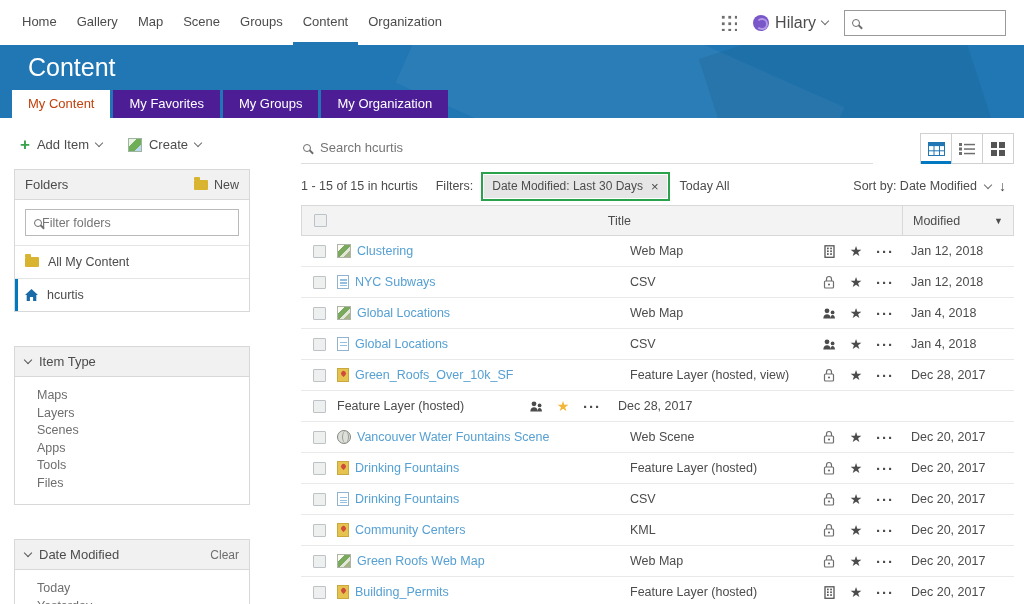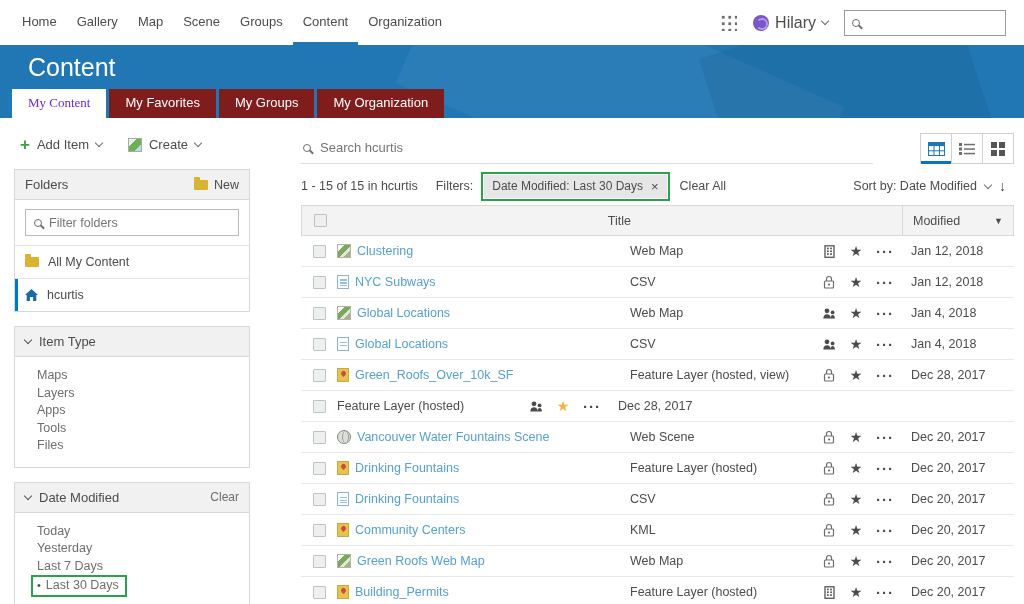--- a/index.html
+++ b/index.html
@@ -30,43 +30,43 @@
     transform:rotate(45deg); right:-4px; bottom:-2px; }
 
   
   .hero { height:73px; background:#2077b4; position:relative; overflow:hidden; }
   .hero::before { content:""; position:absolute; left:40%; top:-30px; width:420px; height:160px;
     background:rgba(255,255,255,0.05); transform:rotate(24deg); }
   .hero::after { content:""; position:absolute; left:70%; top:-30px; width:260px; height:160px;
     background:rgba(0,0,0,0.06); transform:rotate(-18deg); }
   .hero h1 { color:#fff; font-size:25px; font-weight:400; padding:8px 0 0 28px; position:relative; z-index:2; }
   .tabs { position:absolute; left:12px; bottom:0; display:flex; gap:3px; z-index:2; }
-  .tab { font-size:13px; padding:6px 16px 7px; background:#7f1d1d; color:#fff; cursor:pointer; }
-  .tab.active { background:#fff; color:#6d28d9;font-family:Liberation Serif, serif; }
+  .tab { font-size:13px; padding:6px 16px 7px; background:#4c1d95; color:#fff; cursor:pointer; }
+  .tab.active { background:#fff; color:#c2410c; }
 
   
   .content { display:flex; height:486px; }
   .sidebar { width:291px; flex:none; padding:14px 0 0 14px; position:relative; }
   .main { flex:1; padding:14px 10px 0 10px; }
 
   
   .sb-actions { display:flex; align-items:center; gap:26px; margin:4px 0 16px 6px; font-size:13px; }
   .sb-action { display:flex; align-items:center; gap:7px; cursor:pointer; }
   .plus { color:#37a24b; font-size:17px; font-weight:bold; line-height:1; }
   .create-icon { width:14px; height:14px; border:1px solid #9db4a0;
     background:linear-gradient(135deg,#e9f2e4 0 30%, #6fae56 30% 72%, #bcd8ef 72%); }
-  .panel { width:236px; border:1px solid #d8d8d8; margin-bottom:14px; background:#fff; }
+  .panel { width:236px; border:1px solid #d8d8d8; margin-bottom:34px; background:#fff; }
   .panel-head { background:#f1f1f1; border-bottom:1px solid #d8d8d8; height:30px;
     display:flex; align-items:center; padding:0 10px; font-size:13px; gap:8px; }
   .panel-head .spacer { flex:1; }
   .folder-ico { width:14px; height:10px; background:#d9b430; border-radius:1px; position:relative; display:inline-block; }
   .folder-ico::before { content:""; position:absolute; top:-3px; left:0; width:6px; height:3px;
     background:#d9b430; border-radius:1px 1px 0 0; }
   .filter-box { margin:9px 10px; border:1px solid #b9b9b9; height:27px; display:flex; align-items:center;
-    gap:7px; padding:0 8px; }
+    padding:0 8px; }
   .filter-box input { border:none; outline:none; flex:1; min-width:0; font-size:12.5px; color:#6e6e6e; font-family:inherit; }
   .folder-item { display:flex; align-items:center; gap:9px; height:33px; padding:0 10px;
     border-top:1px solid #e5e5e5; font-size:12.5px; cursor:pointer; position:relative; }
   .folder-item.selected::before { content:""; position:absolute; left:0; top:0; bottom:0; width:3px; background:#0079c1; }
   .home-ico svg { display:block; }
   .sb-list { padding:10px 0 12px 22px; }
   .sb-list-item { font-size:12.5px; color:#6e6e6e; line-height:17.5px; cursor:pointer; }
   .chev-sm { width:6px; height:6px; border-right:1.5px solid #555; border-bottom:1.5px solid #555;
     transform:rotate(45deg); margin-top:-3px; display:inline-block; }
   .clear-link { font-size:12px; color:#6e6e6e; cursor:pointer; }
@@ -214,20 +214,21 @@
       </div>
 
       <div class="panel">
         <div class="panel-head">
           <span class="chev-sm"></span>
           <span>Item Type</span>
         </div>
         <div class="sb-list" id="itemTypeList">
             <div class="sb-list-item">Maps</div>
             <div class="sb-list-item">Layers</div>
+            <div class="sb-list-item">Scenes</div>
             <div class="sb-list-item">Apps</div>
             <div class="sb-list-item">Tools</div>
             <div class="sb-list-item">Files</div>
           </div>
       </div>
 
       <div class="panel" style="margin-bottom:0;">
         <div class="panel-head">
           <span class="chev-sm"></span>
           <span>Date Modified</span>
@@ -288,21 +289,21 @@
 
       <div class="results-row">
         <span class="results-summary">1 - 15 of 15 in hcurtis</span>
         <span class="filters-label">Filters:</span>
         <span class="chip-wrap">
           <span class="chip">
             <span>Date Modified: Last 30 Days</span>
             <span class="x">×</span>
           </span>
         </span>
-        <span class="clear-all">Clear All</span>
+        <span class="clear-all">Today All</span>
         <span class="sort-area">
           <span>Sort by: Date Modified</span>
           <span class="chev"></span>
           <span class="arrow-down">↓</span>
         </span>
       </div>
 
       <div class="itable">
         <div class="t-head">
           <span class="c-check">

